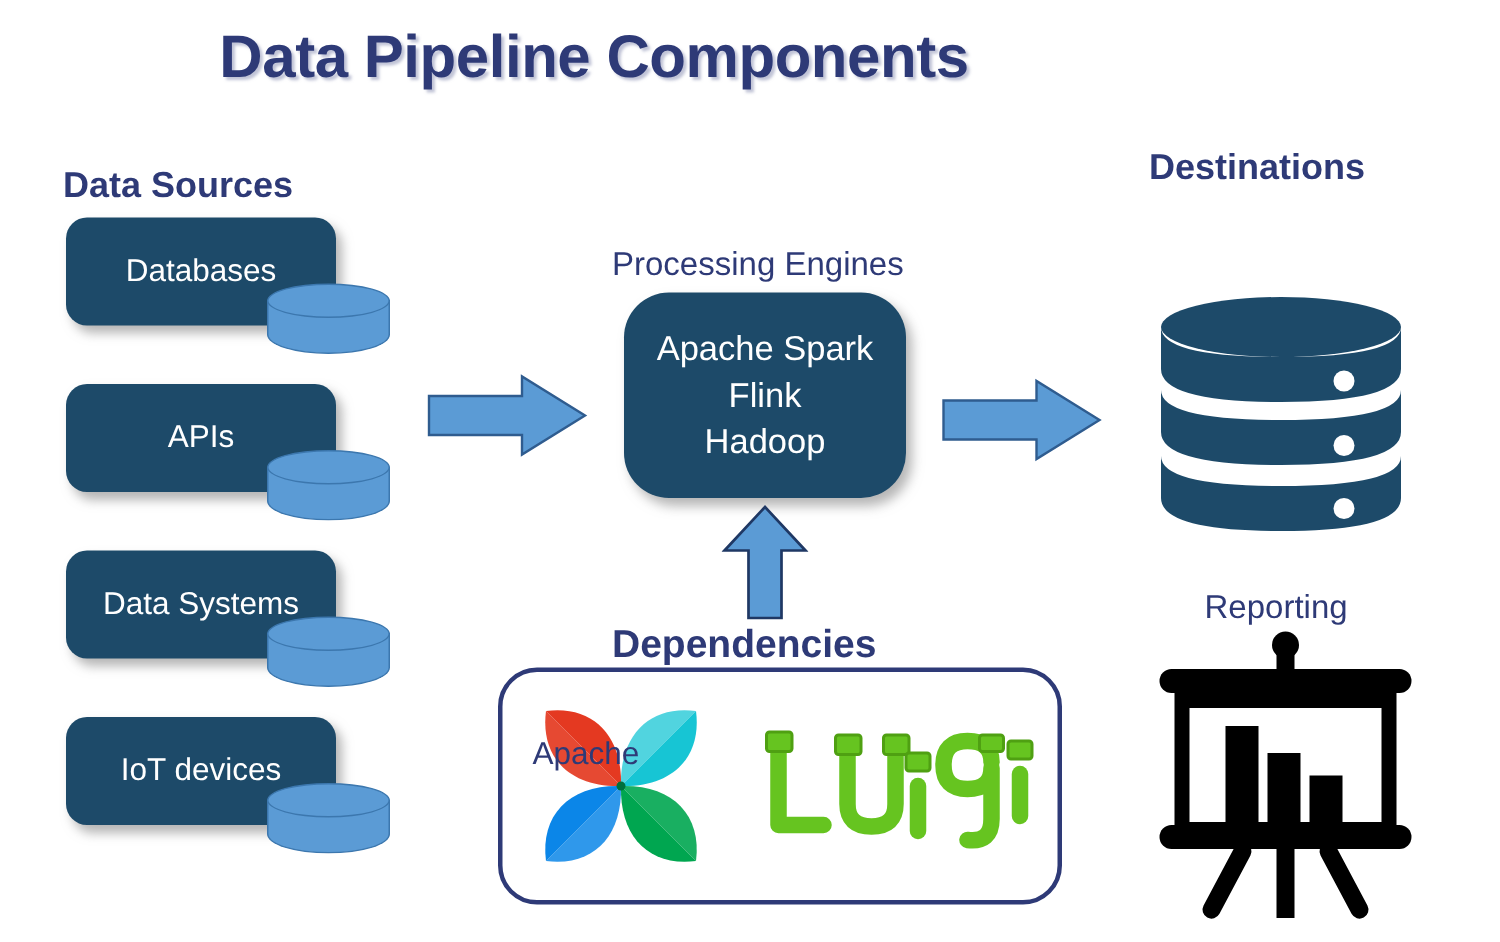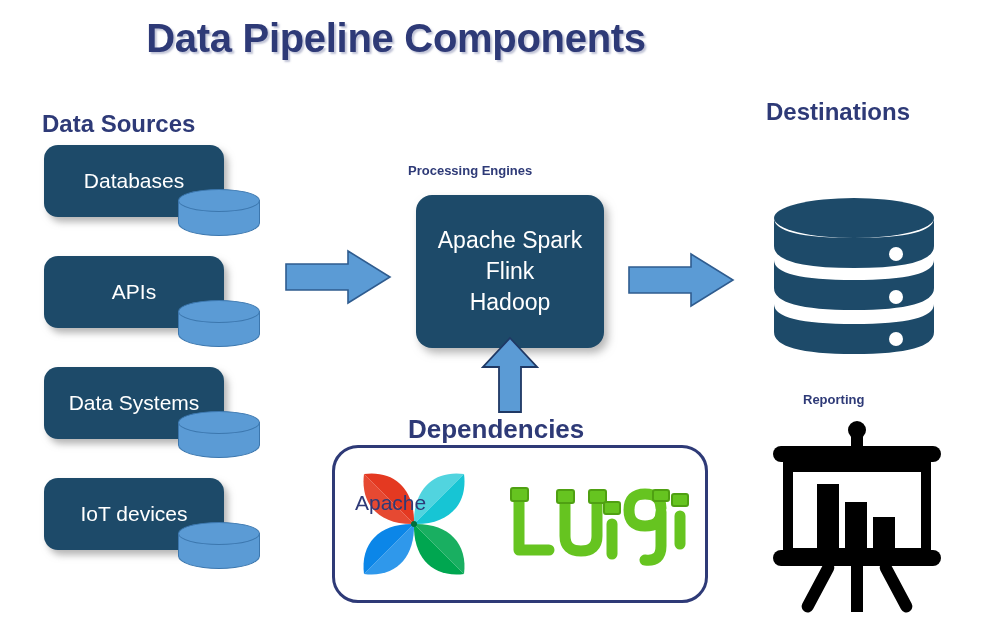--- a/index.html
+++ b/index.html
@@ -34,22 +34,22 @@
   }
   .col-header {
     position: absolute;
     font-size: 24px;
     font-weight: bold;
     color: #2E3A77;
     white-space: nowrap;
   }
   .sub-header {
     position: absolute;
-    font-size: 13px;
-    font-weight: bold;
+    font-size: 22px;
+    font-weight: normal;
     color: #2E3A77;
     white-space: nowrap;
   }
   .big-sub-header {
     position: absolute;
     font-size: 26px;
     font-weight: bold;
     color: #2E3A77;
     white-space: nowrap;
   }
@@ -99,23 +99,23 @@
     border-radius: 50%;
     box-sizing: border-box;
   }
 
   
   #engine-box {
     position: absolute;
     left: 416px;
     top: 195px;
     width: 188px;
-    height: 153px;
+    height: 137px;
     background: #1D4A69;
-    border-radius: 16px;
+    border-radius: 30px;
     box-shadow: 4px 5px 8px rgba(120,120,120,0.55);
     display: flex;
     flex-direction: column;
     align-items: center;
     justify-content: center;
   }
   #engine-box span {
     color: #ffffff;
     font-size: 23px;
     line-height: 31px;

